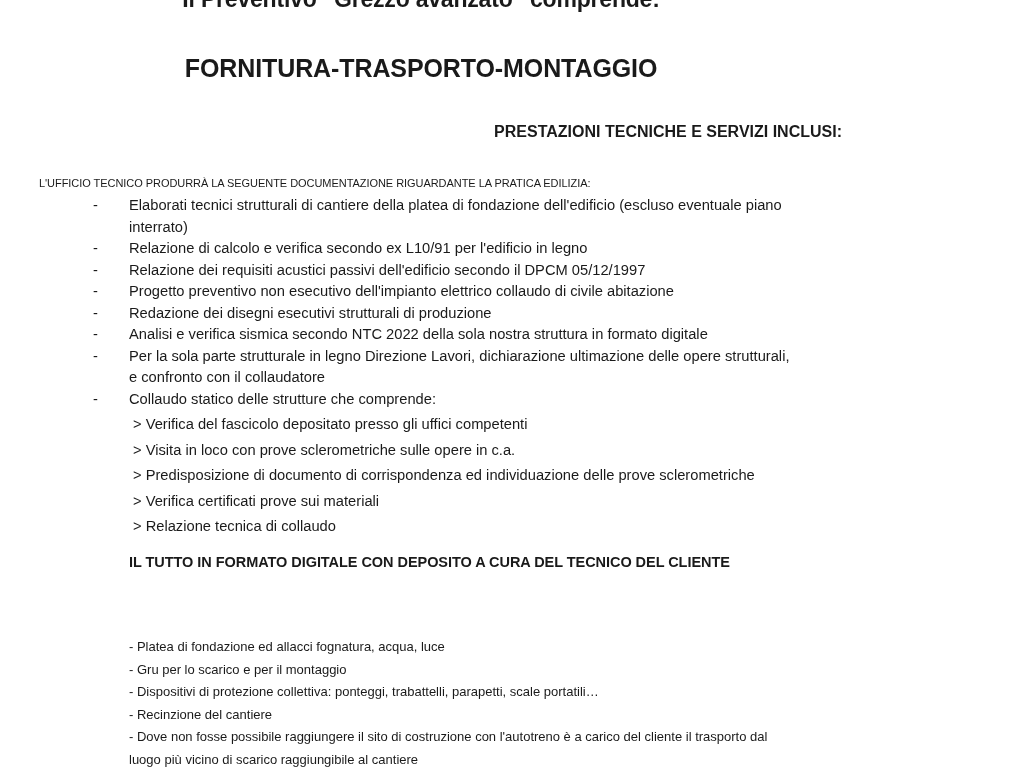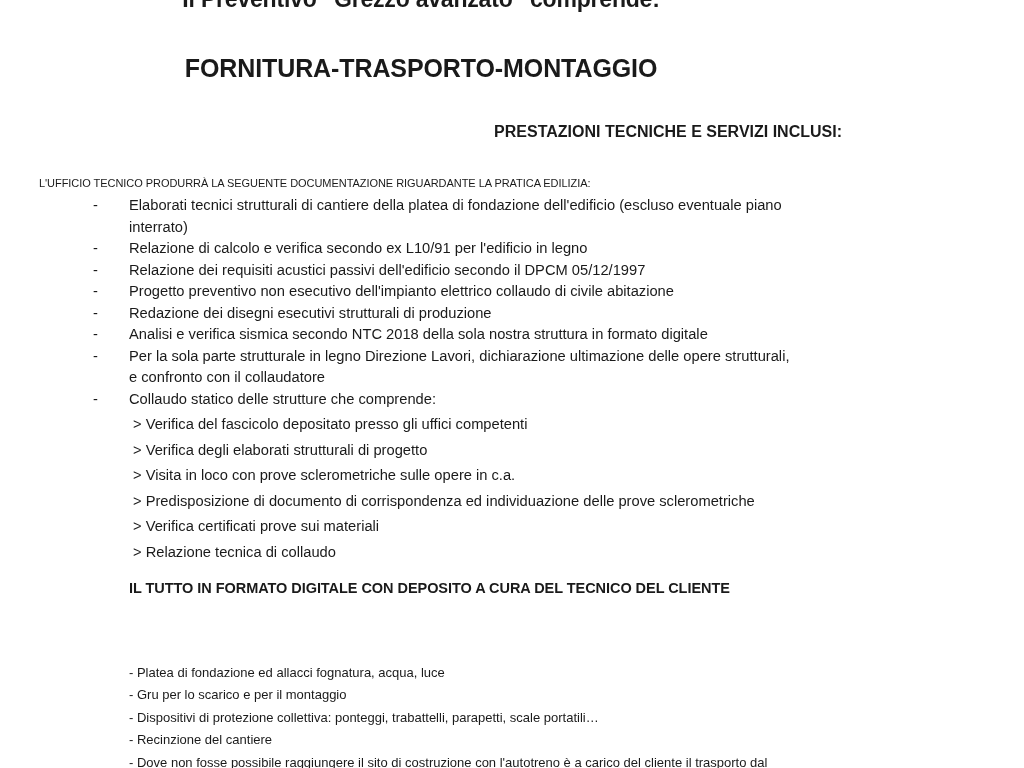--- a/index.html
+++ b/index.html
@@ -179,35 +179,34 @@
         <li>
           <span class="dash">-</span>
           <span>Progetto preventivo non esecutivo dell'impianto elettrico collaudo di civile abitazione</span>
         </li>
         <li>
           <span class="dash">-</span>
           <span>Redazione dei disegni esecutivi strutturali di produzione</span>
         </li>
         <li>
           <span class="dash">-</span>
-          <span>Analisi e verifica sismica secondo NTC 2018 della sola nostra struttura in formato digitale</span>
+          <span>Analisi e verifica sismica secondo NTC 2022 della sola nostra struttura in formato digitale</span>
         </li>
         <li>
           <span class="dash">-</span>
           <span>Per la sola parte strutturale in legno Direzione Lavori, dichiarazione ultimazione delle opere strutturali, e confronto con il collaudatore</span>
         </li>
         <li>
           <span class="dash">-</span>
           <span>Collaudo statico delle strutture che comprende:</span>
         </li>
       </ul>
 
       <ul class="sub-list">
         <li>&gt; Verifica del fascicolo depositato presso gli uffici competenti</li>
-        <li>&gt; Verifica degli elaborati strutturali di progetto</li>
         <li>&gt; Visita in loco con prove sclerometriche sulle opere in c.a.</li>
         <li>&gt; Predisposizione di documento di corrispondenza ed individuazione delle prove sclerometriche</li>
         <li>&gt; Verifica certificati prove sui materiali</li>
         <li>&gt; Relazione tecnica di collaudo</li>
       </ul>
 
       <p class="inline-bold">IL TUTTO IN FORMATO DIGITALE CON DEPOSITO A CURA DEL TECNICO DEL CLIENTE</p>
     </section>
 
     <div class="gap-lg"></div>

